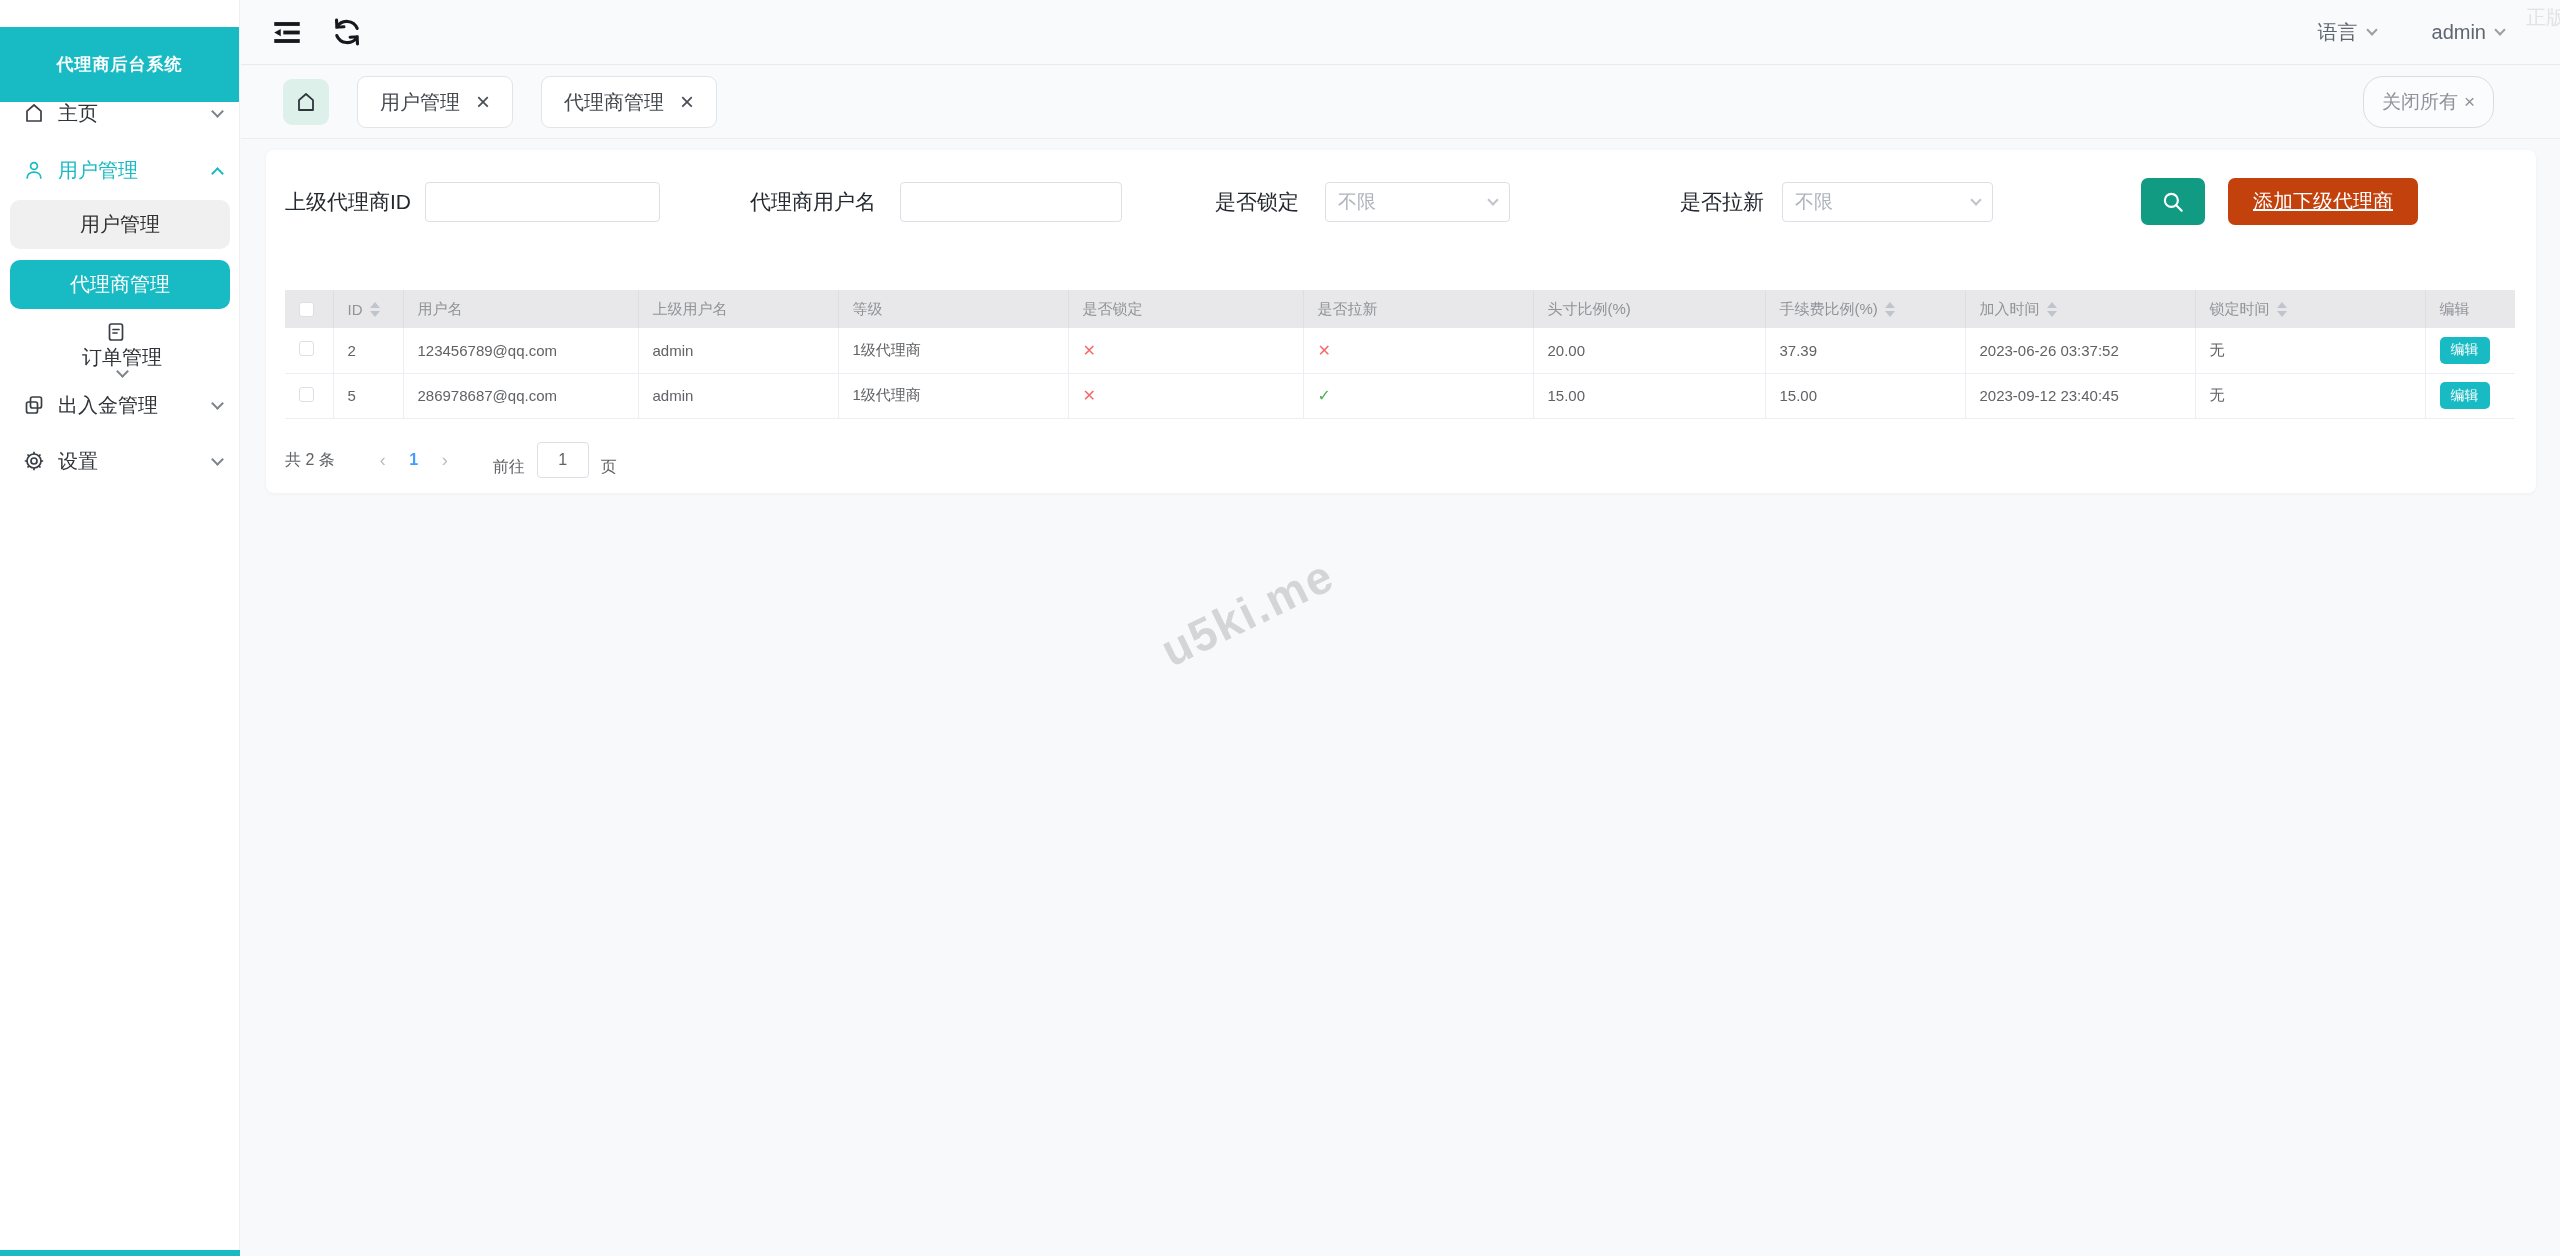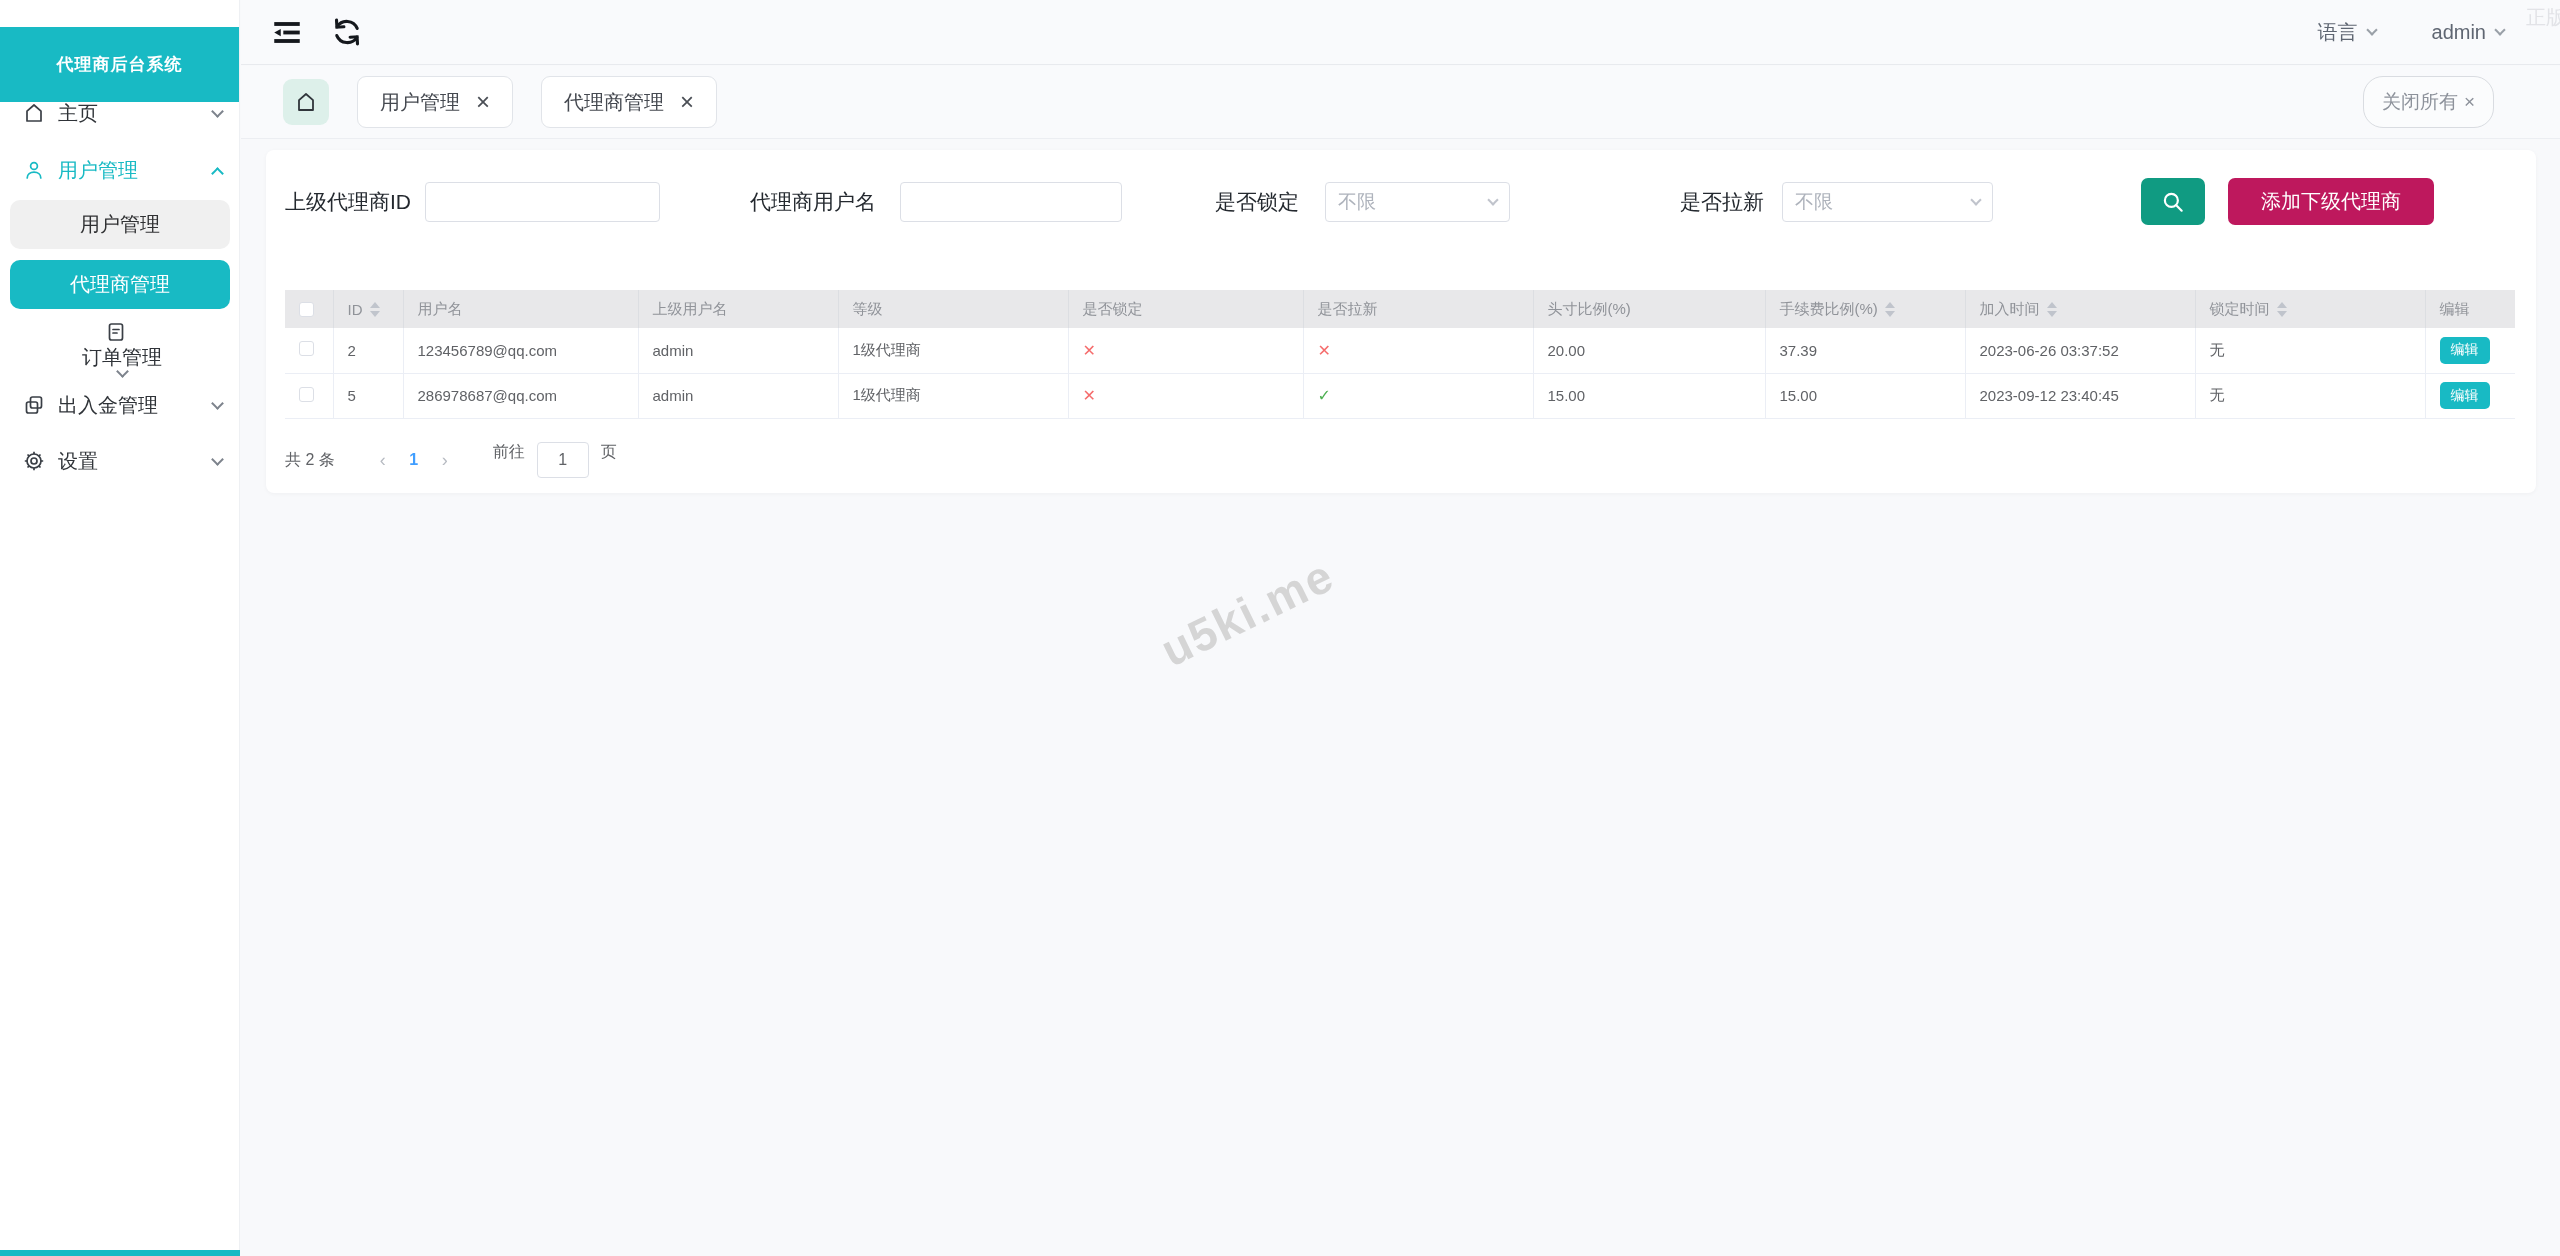--- a/index.html
+++ b/index.html
@@ -40,21 +40,21 @@
 
   
   .card { position:absolute; left:266px; top:150px; width:2270px; height:343px; background:#fff; border-radius:8px; box-shadow:0 1px 4px rgba(0,0,0,.04); }
   .filters { position:absolute; left:0; top:28px; width:100%; height:52px; }
   .f-label { position:absolute; top:0; height:47px; display:flex; align-items:center; color:#24292f; font-size:21px; font-weight:500; }
   .f-input { position:absolute; top:4px; height:40px; border:1px solid #dcdfe6; border-radius:4px; background:#fff; font-size:18px; padding:0 12px; color:#333; outline:none; }
   .f-select { position:absolute; top:4px; height:40px; border:1px solid #dcdfe6; border-radius:4px; background:#fff; display:flex; align-items:center; padding:0 12px; color:#aeb3bc; font-size:19px; cursor:pointer; }
   .f-select .chev { margin-left:auto; border-color:#c0c4cc; width:8px; height:8px; }
   .btn-search { position:absolute; left:1875px; top:0; width:64px; height:47px; background:#109b82; border:none; border-radius:7px; display:flex; align-items:center; justify-content:center; cursor:pointer; }
   .btn-search svg { width:26px; height:26px; color:#fff; }
-  .btn-add { position:absolute; left:1962px; top:0; width:206px; height:47px; background:#be185d; border:none; border-radius:7px; color:#fff; font-size:20px; display:flex; align-items:center; justify-content:center; cursor:pointer; }
+  .btn-add { position:absolute; left:1962px; top:0; width:190px; height:47px; background:#c2410c; border:none; border-radius:7px; color:#fff; font-size:20px; display:flex; align-items:center; justify-content:center; cursor:pointer;text-decoration:underline; }
 
   
   table.grid { position:absolute; left:19px; top:140px; width:2230px; border-collapse:collapse; table-layout:fixed; }
   table.grid th { background:#e8e8ea; color:#909399; font-size:15px; font-weight:normal; text-align:left; height:38px; padding:0 14px; border-right:1px solid #dcdee2; }
   table.grid th:last-child { border-right:none; }
   table.grid td { height:45px; padding:0 14px; font-size:15px; color:#606266; border-bottom:1px solid #ebeef5; border-right:1px solid #ebeef5; background:#fff; }
   table.grid td:last-child { border-right:none; }
   .th-flex { display:flex; align-items:center; }
   .sort { display:inline-flex; flex-direction:column; margin-left:7px; }
   .sort i { display:block; width:0; height:0; border:5px solid transparent; }
@@ -63,21 +63,21 @@
   .cbox { width:15px; height:15px; border:1px solid #dcdfe6; border-radius:3px; background:#fff; display:inline-block; cursor:pointer; }
   .st-no { color:#f56c6c; font-size:16px; }
   .st-yes { color:#4caf50; font-size:16px; }
   .btn-edit { background:#18bac4; color:#fff; border:none; border-radius:5px; font-size:14px; width:50px; height:27px; cursor:pointer; }
 
   
   .pager { position:absolute; left:19px; top:292px; display:flex; align-items:center; font-size:16px; color:#606266; }
   .pg-total { margin-right:34px; }
   .pg-arrow { width:28px; display:flex; justify-content:center; color:#b7bbc2; cursor:pointer; font-size:18px; }
   .pg-num { width:34px; text-align:center; color:#409eff; font-weight:bold; cursor:pointer; }
-  .pg-goto { margin-left:34px; display:flex; align-items:flex-start; gap:12px; }
+  .pg-goto { margin-left:34px; display:flex; align-items:flex-end; gap:12px; }
   .pg-input { width:52px; height:36px; border:1px solid #dcdfe6; border-radius:4px; text-align:center; font-size:16px; color:#606266; outline:none; }
 
   
   .watermark { position:absolute; left:1148px; top:556px; width:320px; color:#cfcfcf; opacity:.85; font-size:46px; font-weight:bold; transform:rotate(-26deg); letter-spacing:2px; pointer-events:none; }
 </style>
 </head>
 <body>
 
 <aside class="sidebar">
   <div class="logo">代理商后台系统</div>

